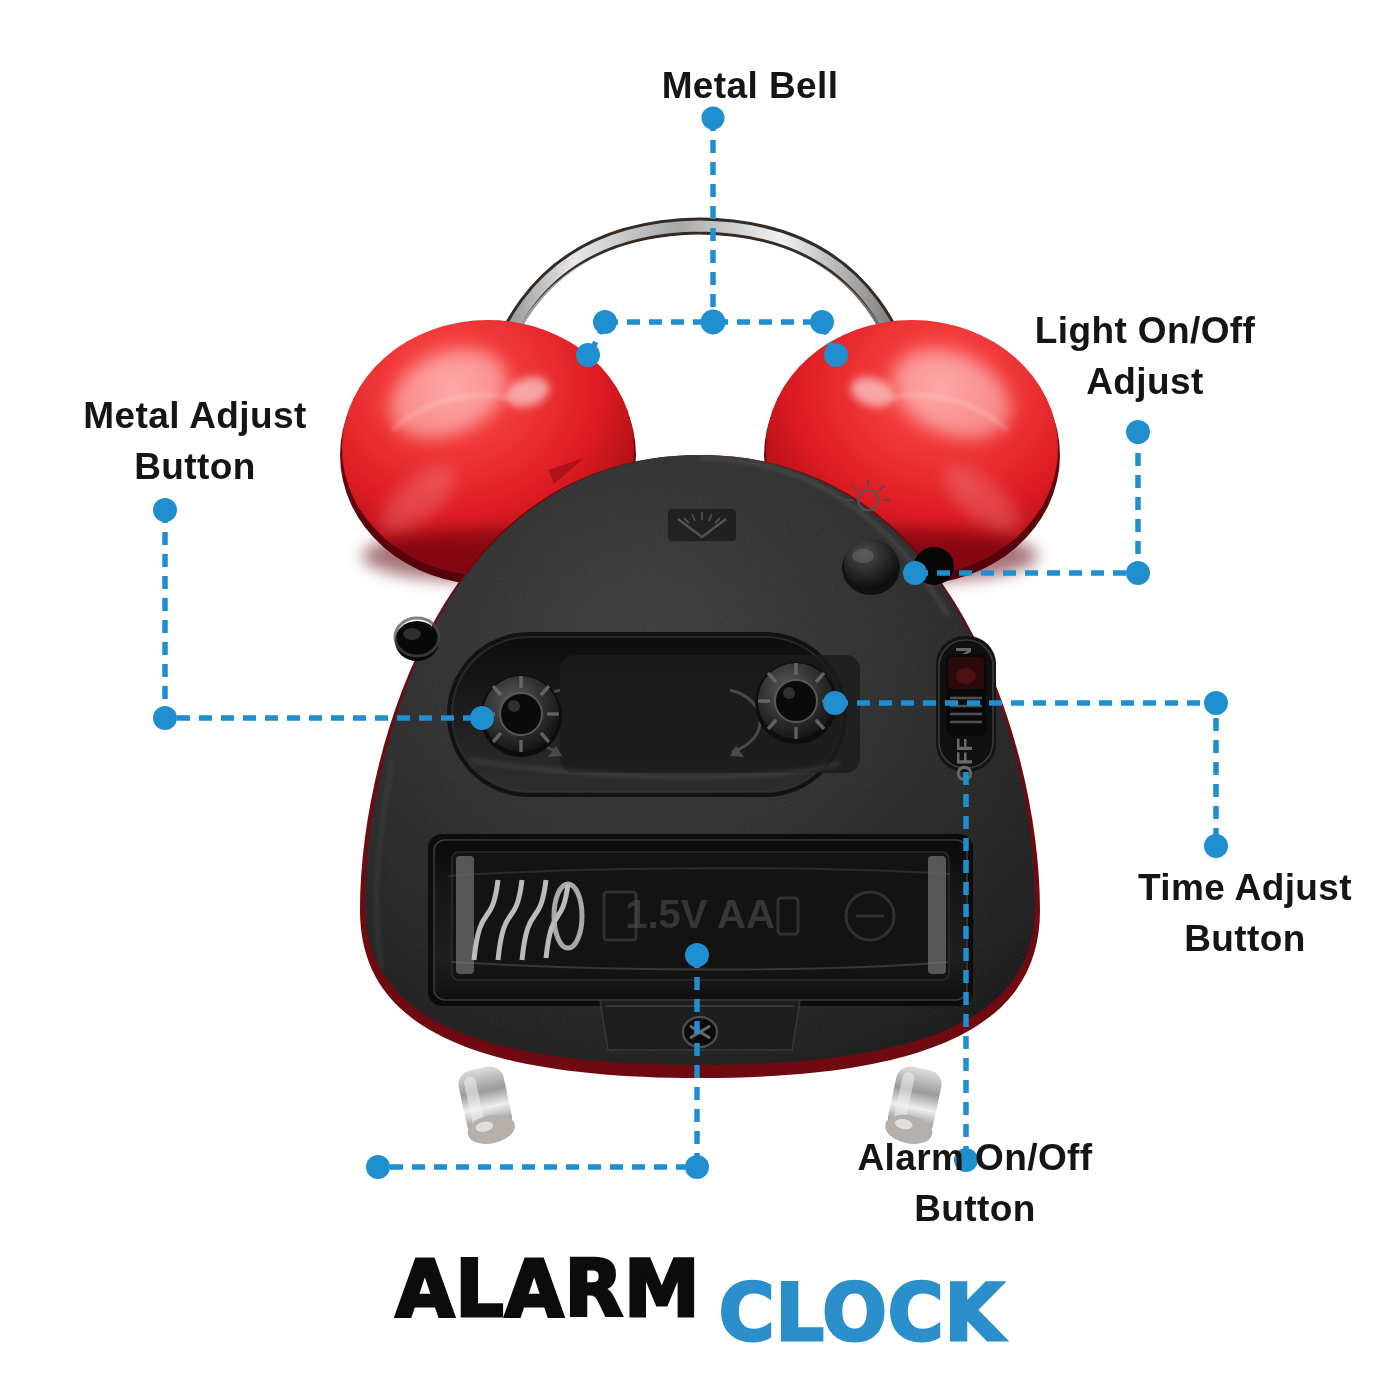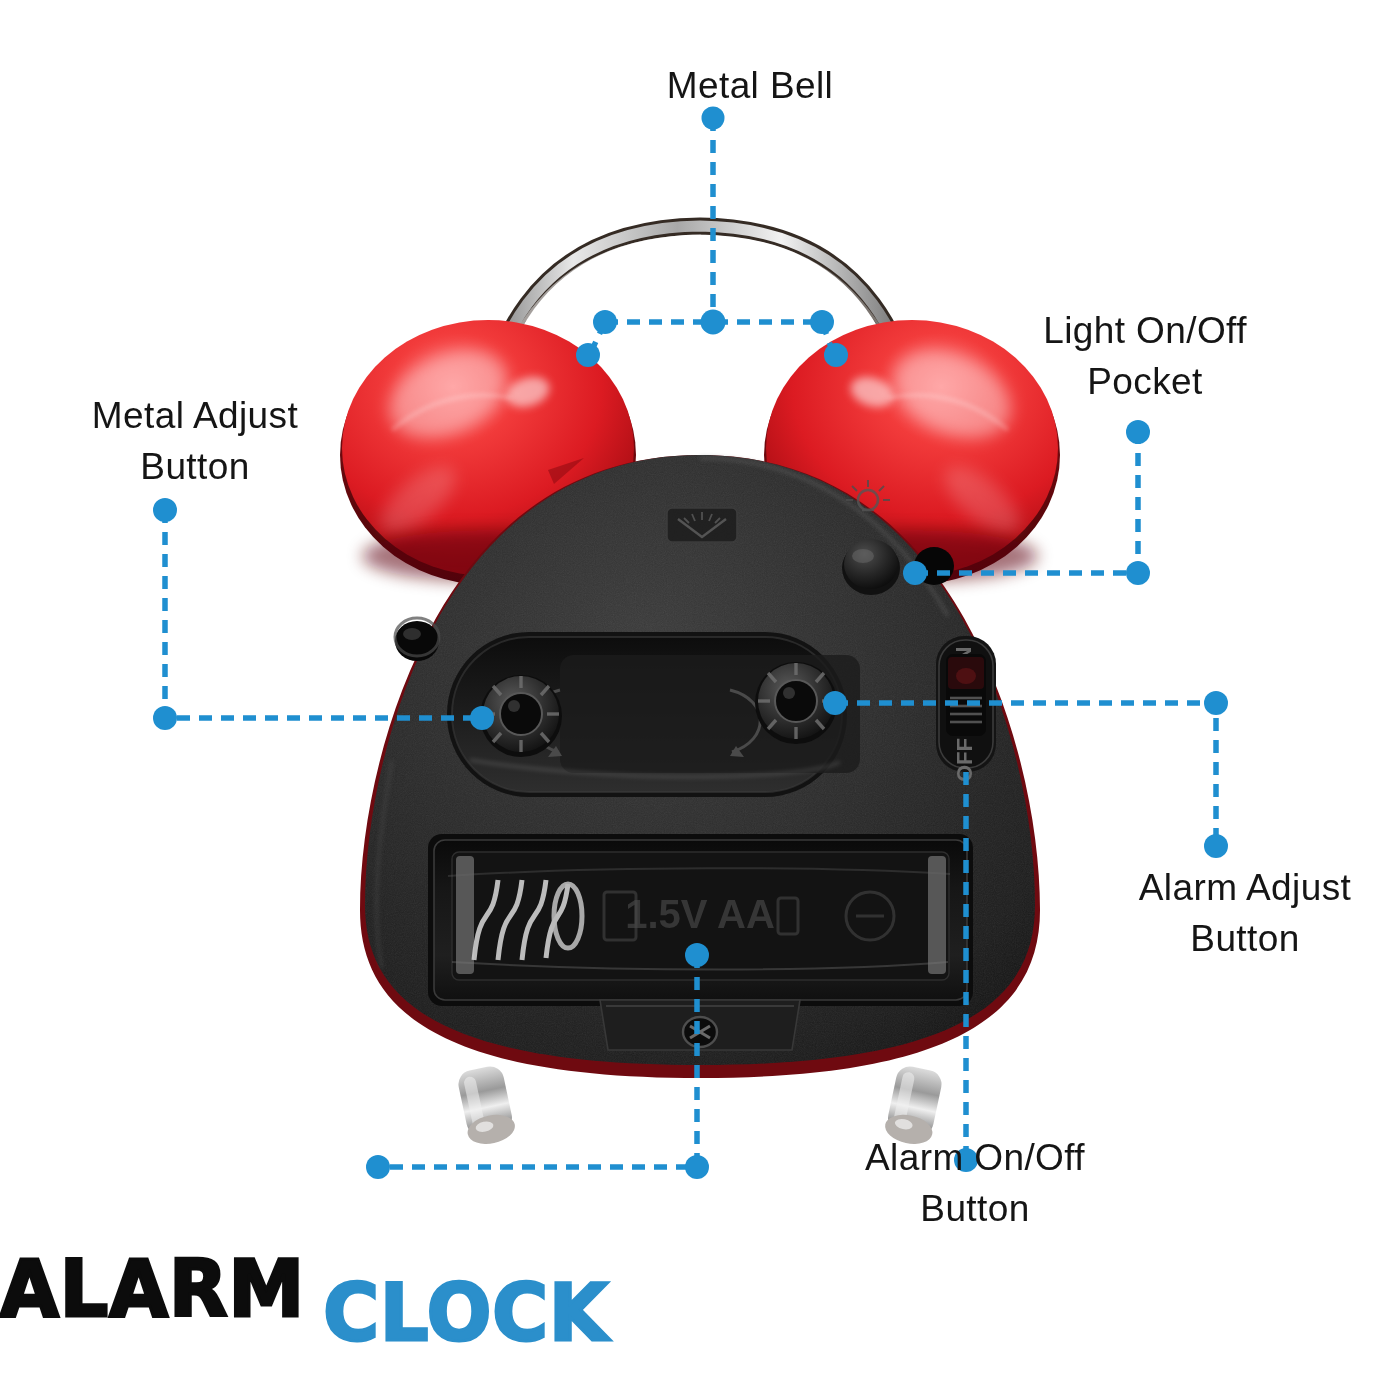--- a/index.html
+++ b/index.html
@@ -23,37 +23,38 @@
   #photo {
     position: absolute;
     left: 0; top: 0;
     width: 1400px; height: 1400px;
   }
 
   
   .label {
     position: absolute;
     font-family: "Liberation Sans", sans-serif;
-    font-weight: 400;
+    font-weight: 700;
     font-size: 37px;
     line-height: 1.38;
     color: #151515;
     text-align: center;
     letter-spacing: 0.4px;
     white-space: pre-line;
     user-select: none;
   }
 
   
   #title-wrap {
     position: absolute;
     left: 0;
     top: 1258px;
     width: 1400px;
     height: 120px;
+    text-align: center;
   }
   .title-word {
     display: inline-block;
     font-family: "DejaVu Sans", sans-serif;
     font-weight: 900;
     font-size: 76px;
     letter-spacing: 1px;
     vertical-align: baseline;
     -webkit-text-stroke: 3px currentColor;
   }
@@ -430,26 +431,26 @@
       <circle cx="697" cy="1167" r="12"></circle>
       <circle cx="378" cy="1167" r="12"></circle>
 
       <circle cx="966" cy="1160" r="12"></circle>
     </g>
   </svg>
 
   <div class="label" style="left:640px; top:60px; width:220px;">Metal Bell</div>
 
   <div class="label" style="left:1010px; top:305px; width:270px;">Light On/Off
-Pocket</div>
+Adjust</div>
 
   <div class="label" style="left:60px; top:390px; width:270px;">Metal Adjust
 Button</div>
 
-  <div class="label" style="left:1110px; top:862px; width:270px;">Alarm Adjust
+  <div class="label" style="left:1110px; top:862px; width:270px;">Time Adjust
 Button</div>
 
 
   <div class="label" style="left:840px; top:1132px; width:270px;">Alarm On/Off
 Button</div>
 
   <div id="title-wrap">
     <span class="title-word" id="title-alarm">ALARM</span><span class="title-word" id="title-clock">CLOCK</span>
   </div>
 

